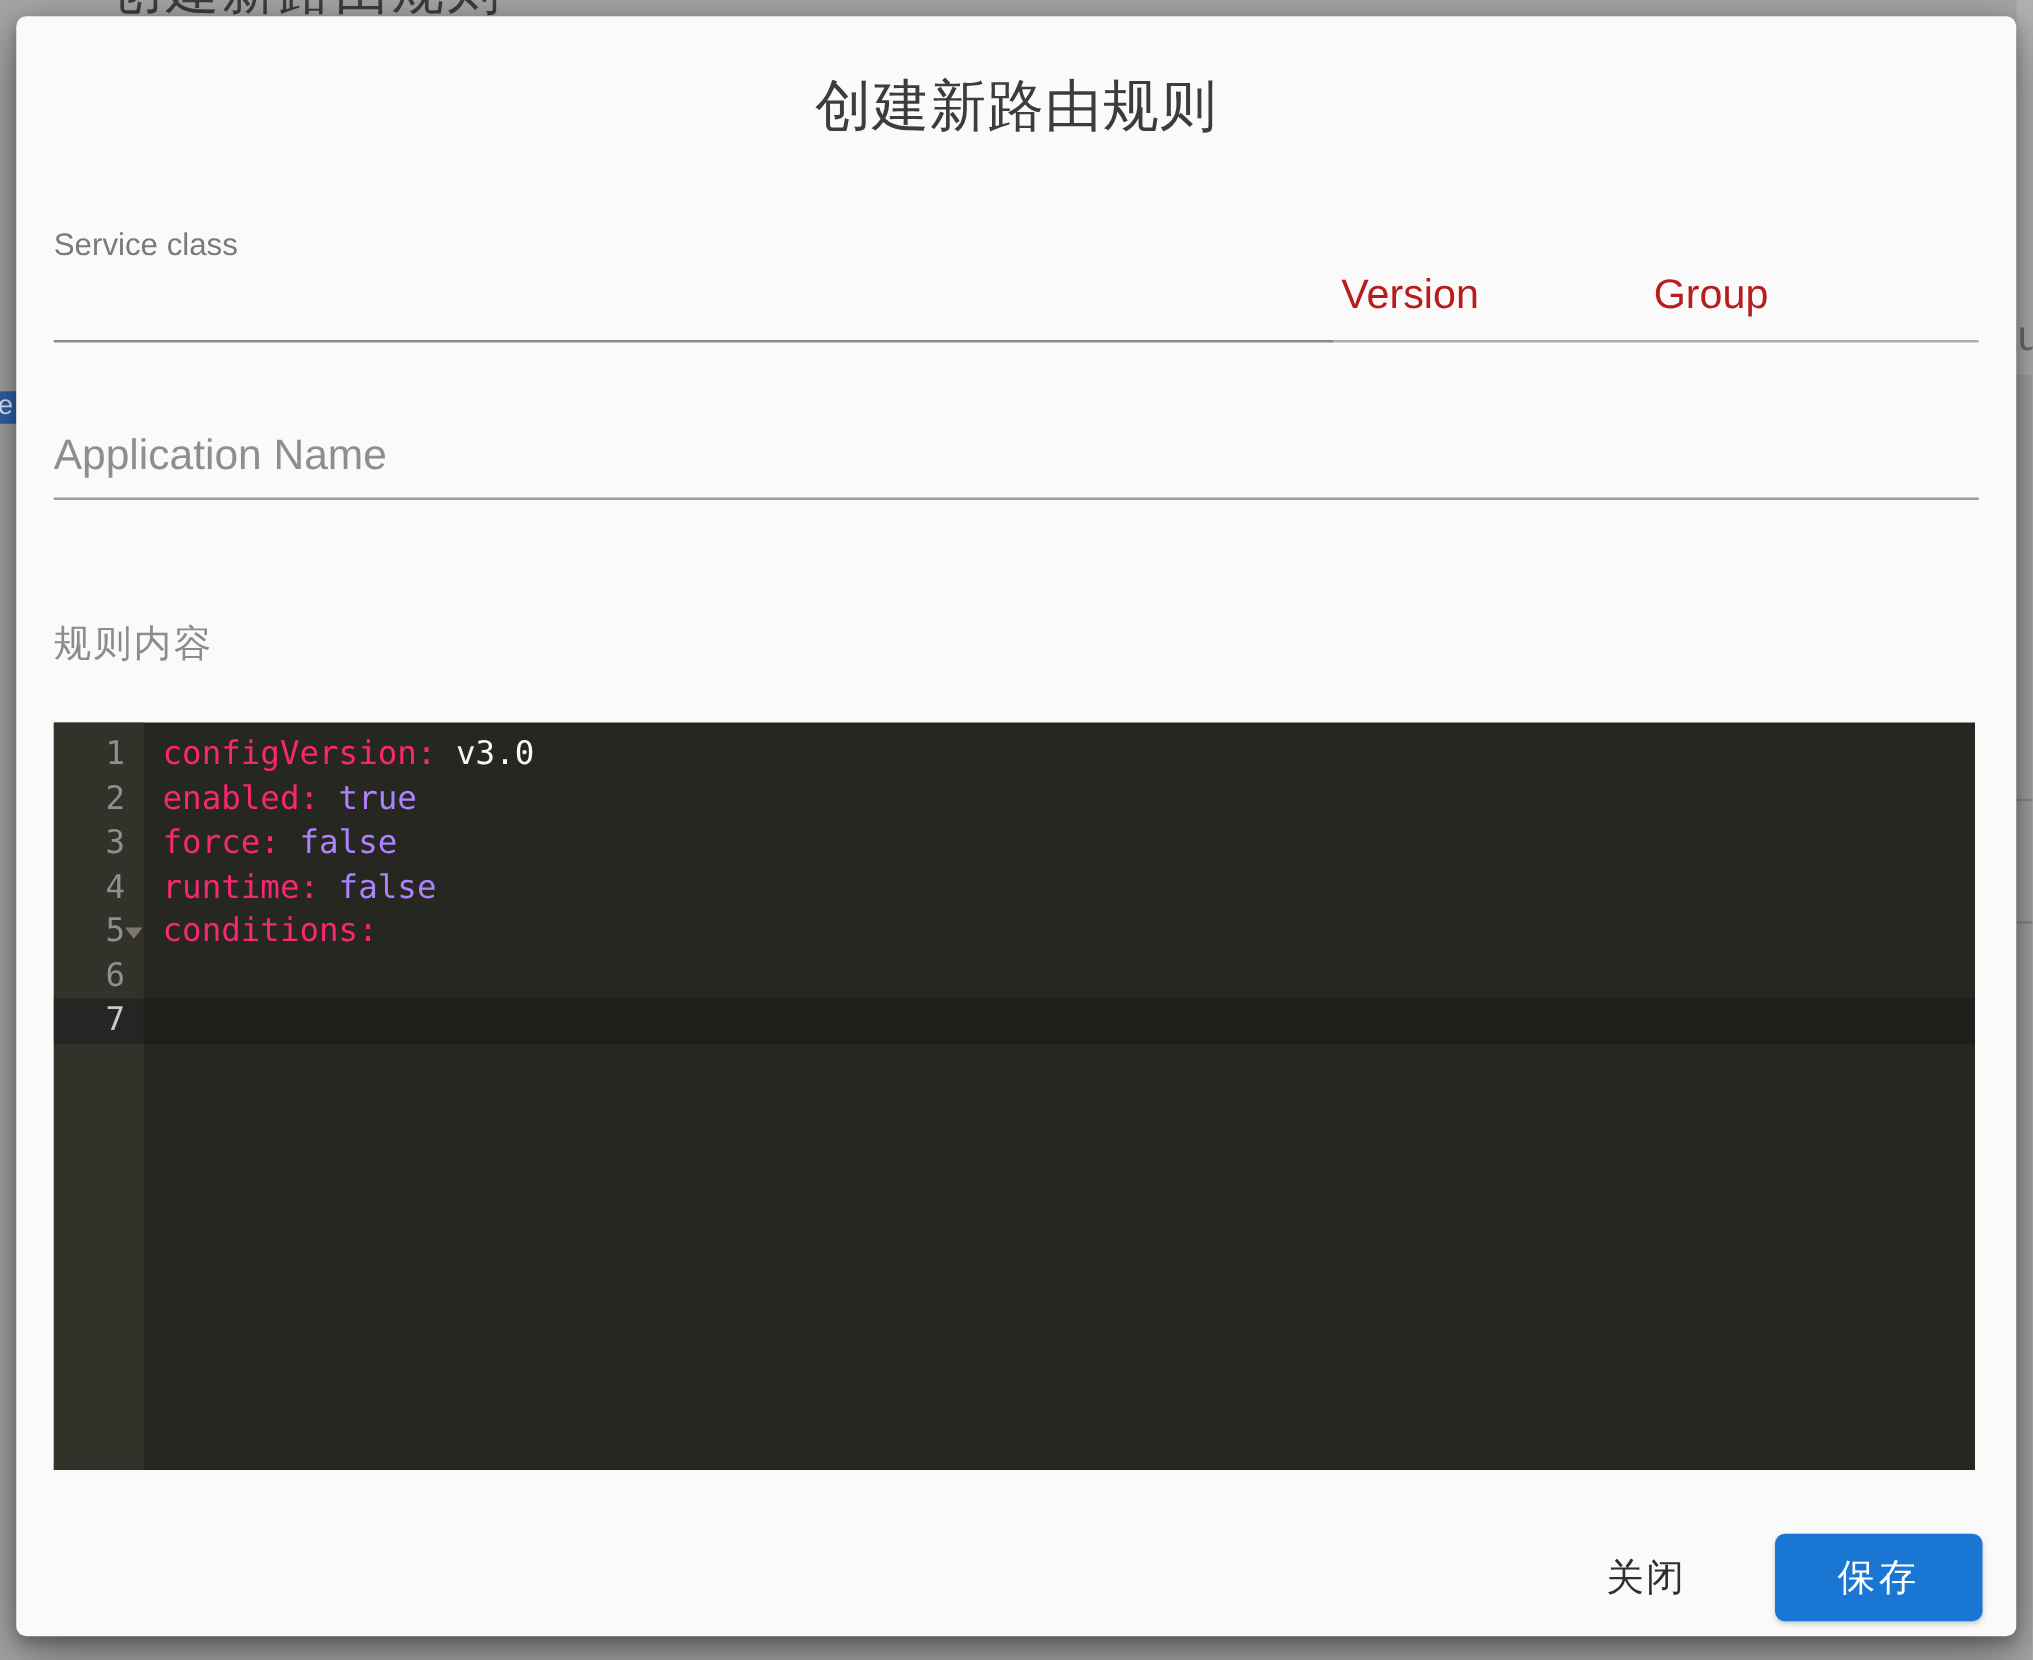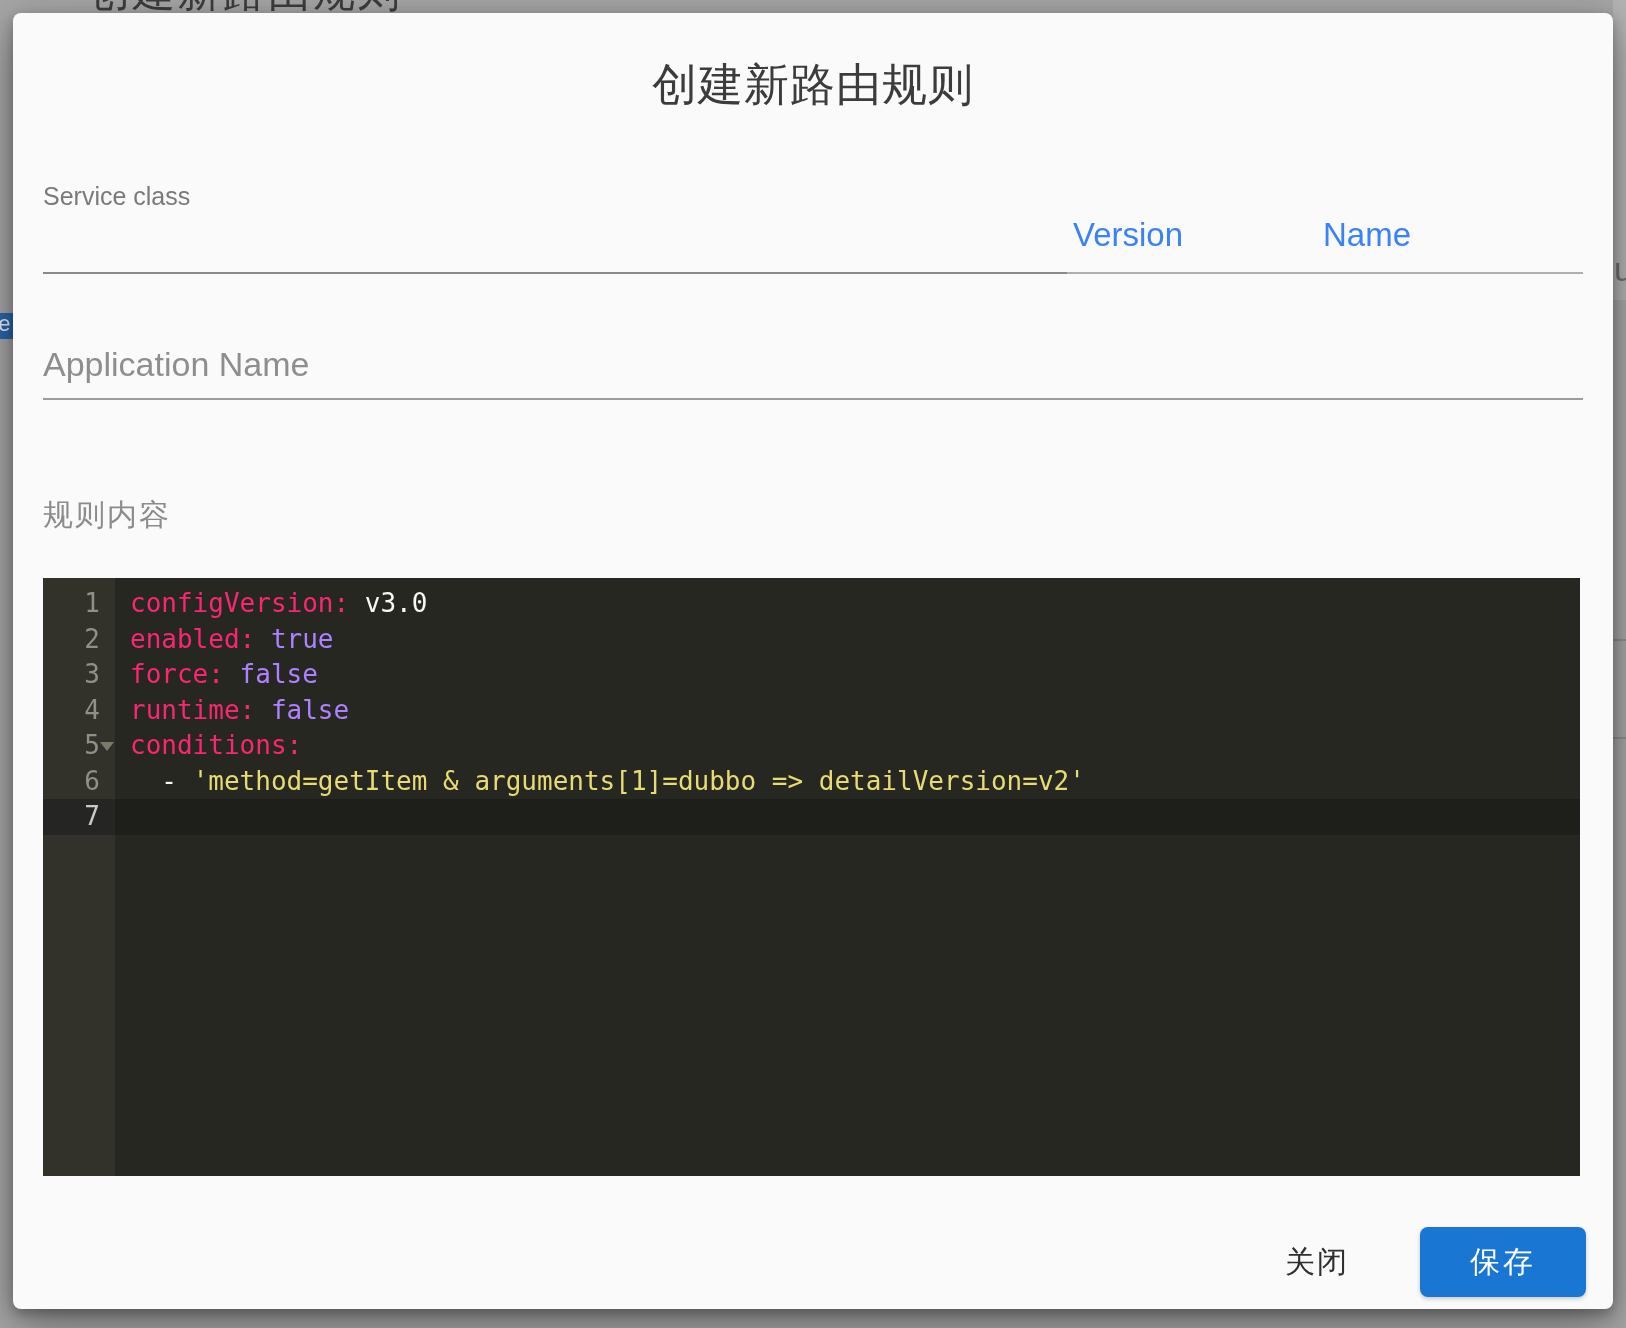--- a/index.html
+++ b/index.html
@@ -45,21 +45,21 @@
     text-align:center;font-size:45px;font-weight:500;color:#3c3c3c;letter-spacing:1px;
   }
   .svc-label{
     position:absolute;left:30px;top:169px;
     font-size:25px;color:#7a7a7a;
   }
   .svc-value{
     position:absolute;left:30px;top:202px;
     font-size:33px;color:#1f1f1f;white-space:nowrap;
   }
-  .placeholder{position:absolute;top:203px;font-size:33px;color:#3b82f6;white-space:nowrap;}
+  .placeholder{position:absolute;top:203px;font-size:33px;color:#b91c1c;white-space:nowrap;}
   .ph-version{left:1060px;}
   .ph-group{left:1310px;}
   .underline{position:absolute;height:2px;}
   .ul-service{left:30px;top:259px;width:1024px;background:#8a8a8a;}
   .ul-versiongroup{left:1054px;top:259px;width:516px;background:#aeaeae;}
   .appname-field .placeholder2{
     position:absolute;left:30px;top:332px;font-size:34px;color:#8e8e8e;
   }
   .ul-appname{left:30px;top:385px;width:1540px;background:#9c9c9c;}
   .rule-label{
@@ -127,21 +127,21 @@
   </div>
 </div>
 
 <div class="modal">
   <h1 class="dialog-title">创建新路由规则</h1>
 
   <div class="svc-label">Service class</div>
   <div class="underline ul-service"></div>
 
   <div class="placeholder ph-version">Version</div>
-  <div class="placeholder ph-group">Name</div>
+  <div class="placeholder ph-group">Group</div>
   <div class="underline ul-versiongroup"></div>
 
   <div class="appname-field">
     <div class="placeholder2">Application Name</div>
   </div>
   <div class="underline ul-appname"></div>
 
   <div class="rule-label">规则内容</div>
 
   <div class="editor">
@@ -162,21 +162,20 @@
         <div class="ed-row">
           <div class="gut">4</div>
           <div class="code"><span class="tok-key">runtime:</span><span class="tok-const"> false</span></div>
         </div>
         <div class="ed-row">
           <div class="gut">5<span class="fold"></span></div>
           <div class="code"><span class="tok-key">conditions:</span></div>
         </div>
         <div class="ed-row">
           <div class="gut">6</div>
-          <div class="code"><span class="tok-plain">  - </span><span class="tok-str">'method=getItem &amp; arguments[1]=dubbo =&gt; detailVersion=v2'</span></div>
         </div>
         <div class="ed-row active">
           <div class="gut">7</div>
           <div class="code"></div>
         </div>
       </div>
   </div>
 
   <button class="btn-text">关闭</button>
   <button class="btn-primary">保存</button>

